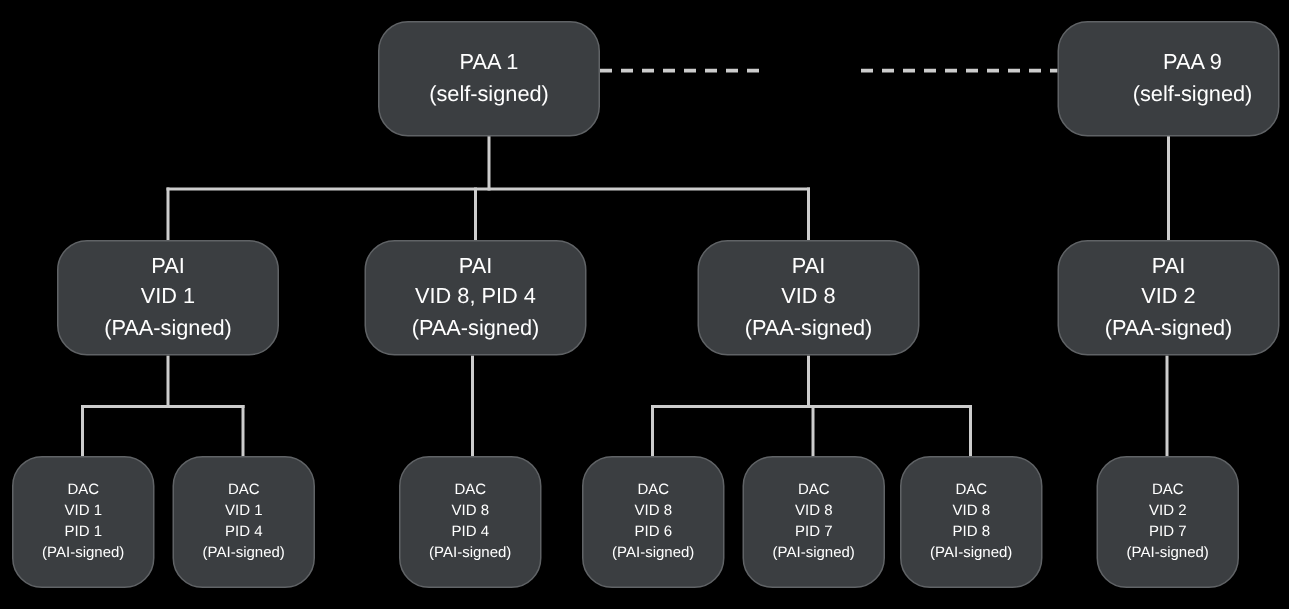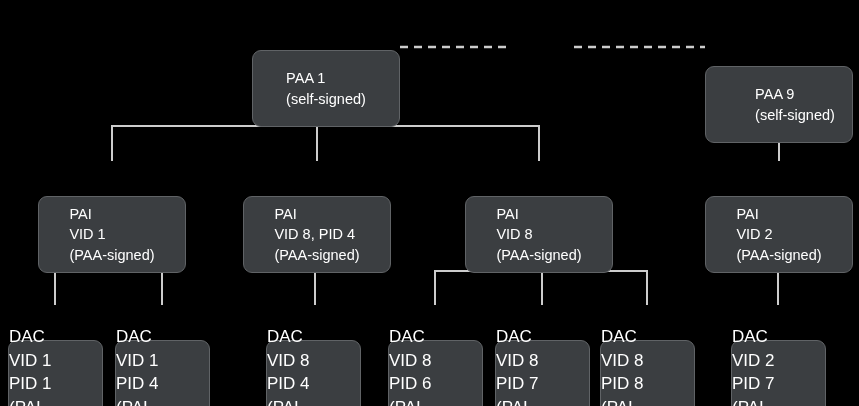--- a/index.html
+++ b/index.html
@@ -17,35 +17,34 @@
     width:859px;height:406px;
     background:var(--background);
     overflow:hidden;
     font-family:"Liberation Sans",sans-serif;
   }
   svg.wires{position:absolute;left:0;top:0;z-index:0;}
   .node{
     position:absolute;
     background:var(--node-bg);
     border:1.5px solid var(--node-border);
-    border-radius:9px;
+    border-radius:20px;
     display:flex;align-items:center;justify-content:center;
-    text-align:left;
+    text-align:center;
     color:var(--text);
     z-index:2;
     box-sizing:border-box;
-    margin-top:36px;
   }
   .node .label{white-space:pre-line;line-height:1.42;}
   .paa,.pai{width:148px;height:77px;font-size:14.5px;}
-  .dac{width:95px;height:88px;font-size:17px;}
+  .dac{width:95px;height:88px;font-size:10px;}
   .dac .label{line-height:1.38;}
 
   #paa1{left:252px;top:14px;}
-  #paa9{left:705px;top:30px;padding-left:32px;}
+  #paa9{left:705px;top:14px;padding-left:32px;}
 
   #pai-vid1{left:38px;top:160px;}
   #pai-vid8-pid4{left:243px;top:160px;}
   #pai-vid8{left:465px;top:160px;}
   #pai-vid2{left:705px;top:160px;}
 
   #dac-v1-p1{left:8px;top:304px;}
   #dac-v1-p4{left:115px;top:304px;}
   #dac-v8-p4{left:266px;top:304px;}
   #dac-v8-p6{left:388px;top:304px;}

